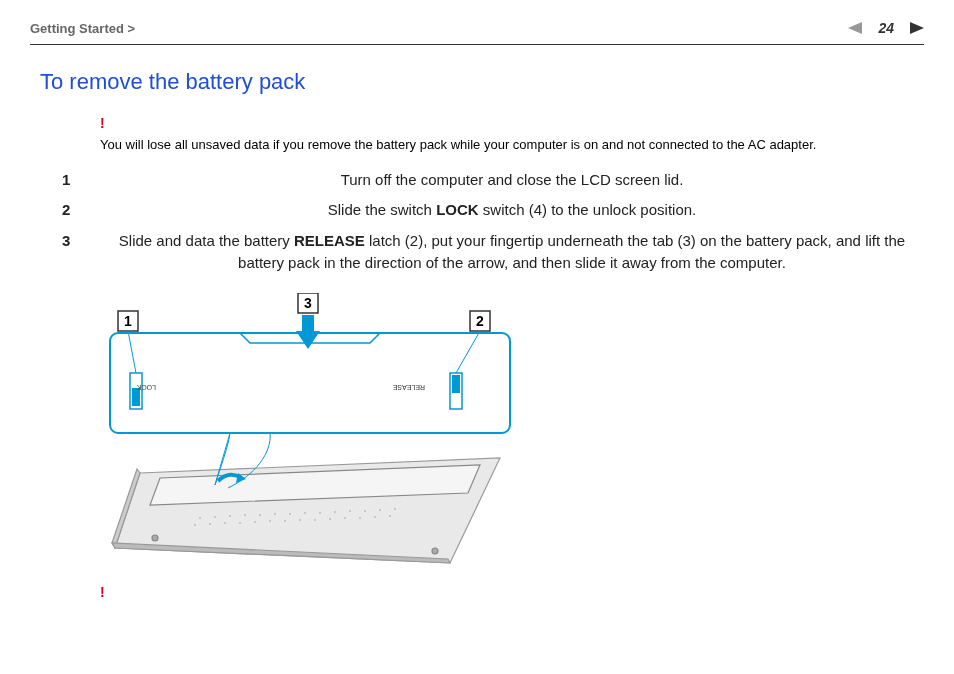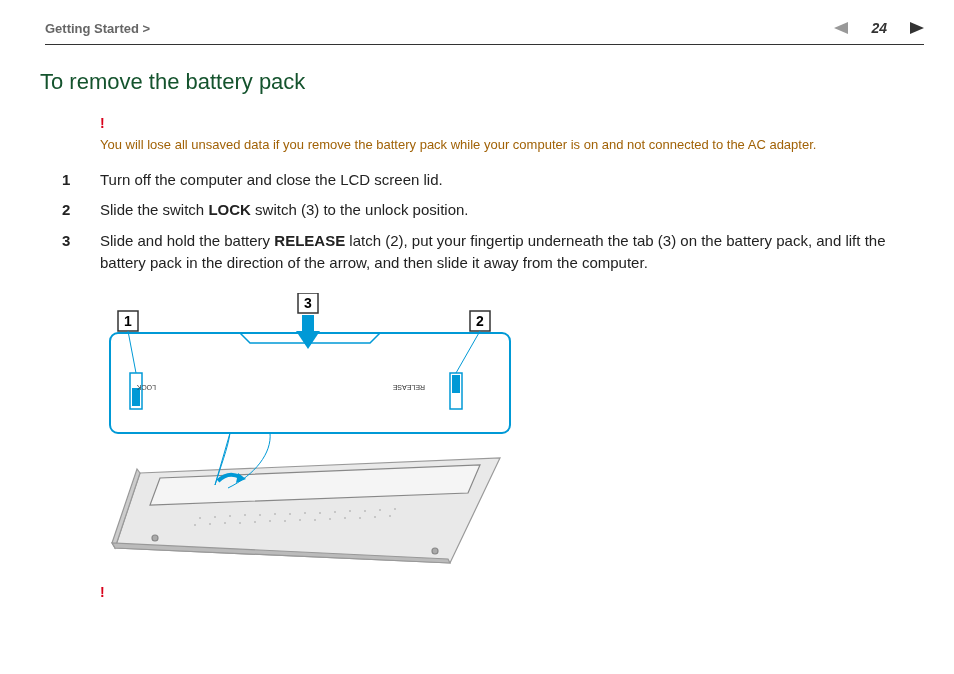--- a/index.html
+++ b/index.html
@@ -11,68 +11,68 @@
       position: relative;
       padding: 20px 30px;
     }
     .header {
       display: flex;
       justify-content: space-between;
       align-items: flex-start;
       border-bottom: 1px solid #333;
       padding-bottom: 6px;
       margin-bottom: 24px;
-      margin-left: 15px;
     }
     .breadcrumb {
       font-size: 13px;
       font-weight: bold;
       color: #666;
       line-height: 1.4;
     }
     .pager {
       display: flex;
       align-items: center;
-      gap: 23px;
+      gap: 16px;
       font-size: 14px;
       color: #333;
     }
     .pager .pg {
       font-weight: bold;
       font-style: italic;
     }
     .arrow-left, .arrow-right {
       cursor: pointer;
     }
     .arrow-right svg, .arrow-left svg { display: block; }
     .title {
       font-size: 22px;
-      color: #14532d;
+      color: #1d4ed8;
       font-weight: normal;
       margin-bottom: 18px;
       margin-left: 10px;
     }
     .content { margin-left: 32px; }
     .warn-mark {
       color: #d8001a;
       font-weight: bold;
       font-size: 14px;
     }
     .warn-text {
       font-size: 13px;
-      color: #a16207;
+      color: #000000;
     }
     .warning {
       margin-left: 38px;
       margin-bottom: 14px;
       line-height: 1.3;
     }
     ol.steps {
       list-style: none;
       counter-reset: step;
+      text-align: center;
     }
     ol.steps > li {
       counter-increment: step;
       font-size: 15px;
       color: #222;
       line-height: 1.5;
       margin-bottom: 8px;
       padding-left: 38px;
       position: relative;
     }
@@ -123,24 +123,24 @@
   <div class="warning">
     <span class="warn-mark">!</span><br>
     <span class="warn-text">You will lose all unsaved data if you remove the battery pack while your computer is on and not connected to the AC adapter.</span>
   </div>
 
   <ol class="steps">
     <li>
       <span>Turn off the computer and close the LCD screen lid.</span>
     </li>
     <li>
-      <span>Slide the switch </span><span class="bold">LOCK</span><span> switch (3) to the unlock position.</span>
+      <span>Slide the switch </span><span class="bold">LOCK</span><span> switch (4) to the unlock position.</span>
     </li>
     <li>
-      <span>Slide and hold the battery </span><span class="bold">RELEASE</span><span> latch (2), put your fingertip underneath the tab (3) on the battery pack, and lift the battery pack in the direction of the arrow, and then slide it away from the computer.</span>
+      <span>Slide and data the battery </span><span class="bold">RELEASE</span><span> latch (2), put your fingertip underneath the tab (3) on the battery pack, and lift the battery pack in the direction of the arrow, and then slide it away from the computer.</span>
     </li>
   </ol>
 
   <div class="diagram">
     <svg viewBox="0 0 420 280">
 
       <rect x="10" y="40" width="400" height="100" rx="8" fill="#fff" stroke="#0099d6" stroke-width="2"></rect>
 
       <path d="M 140 40 L 150 50 L 270 50 L 280 40" fill="none" stroke="#0099d6" stroke-width="1.5"></path>
 

